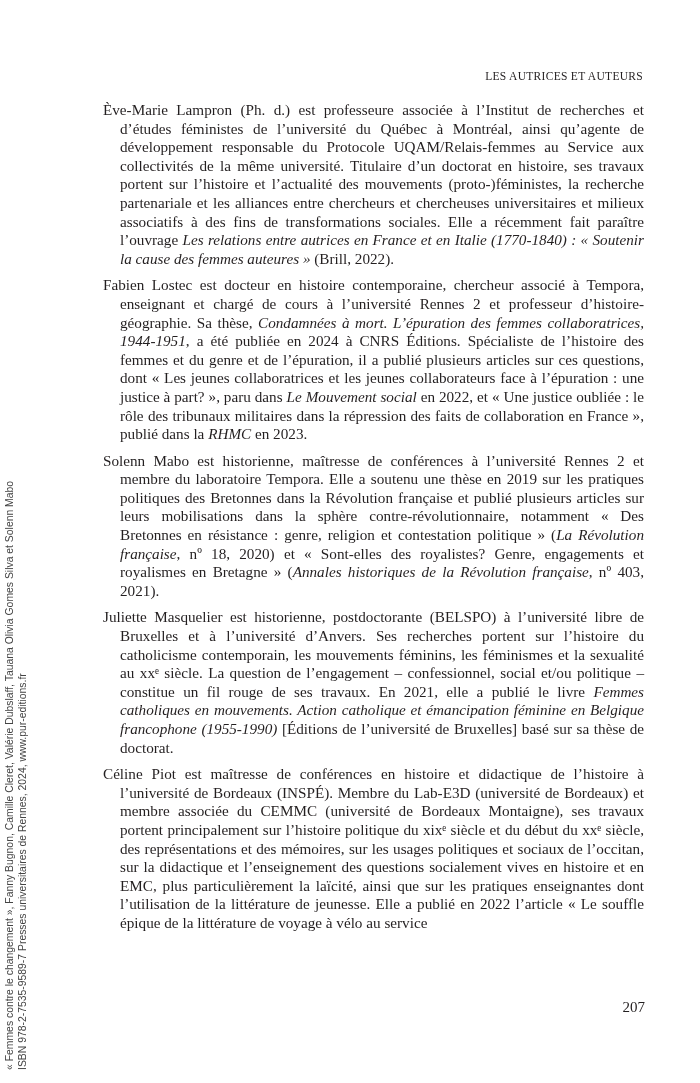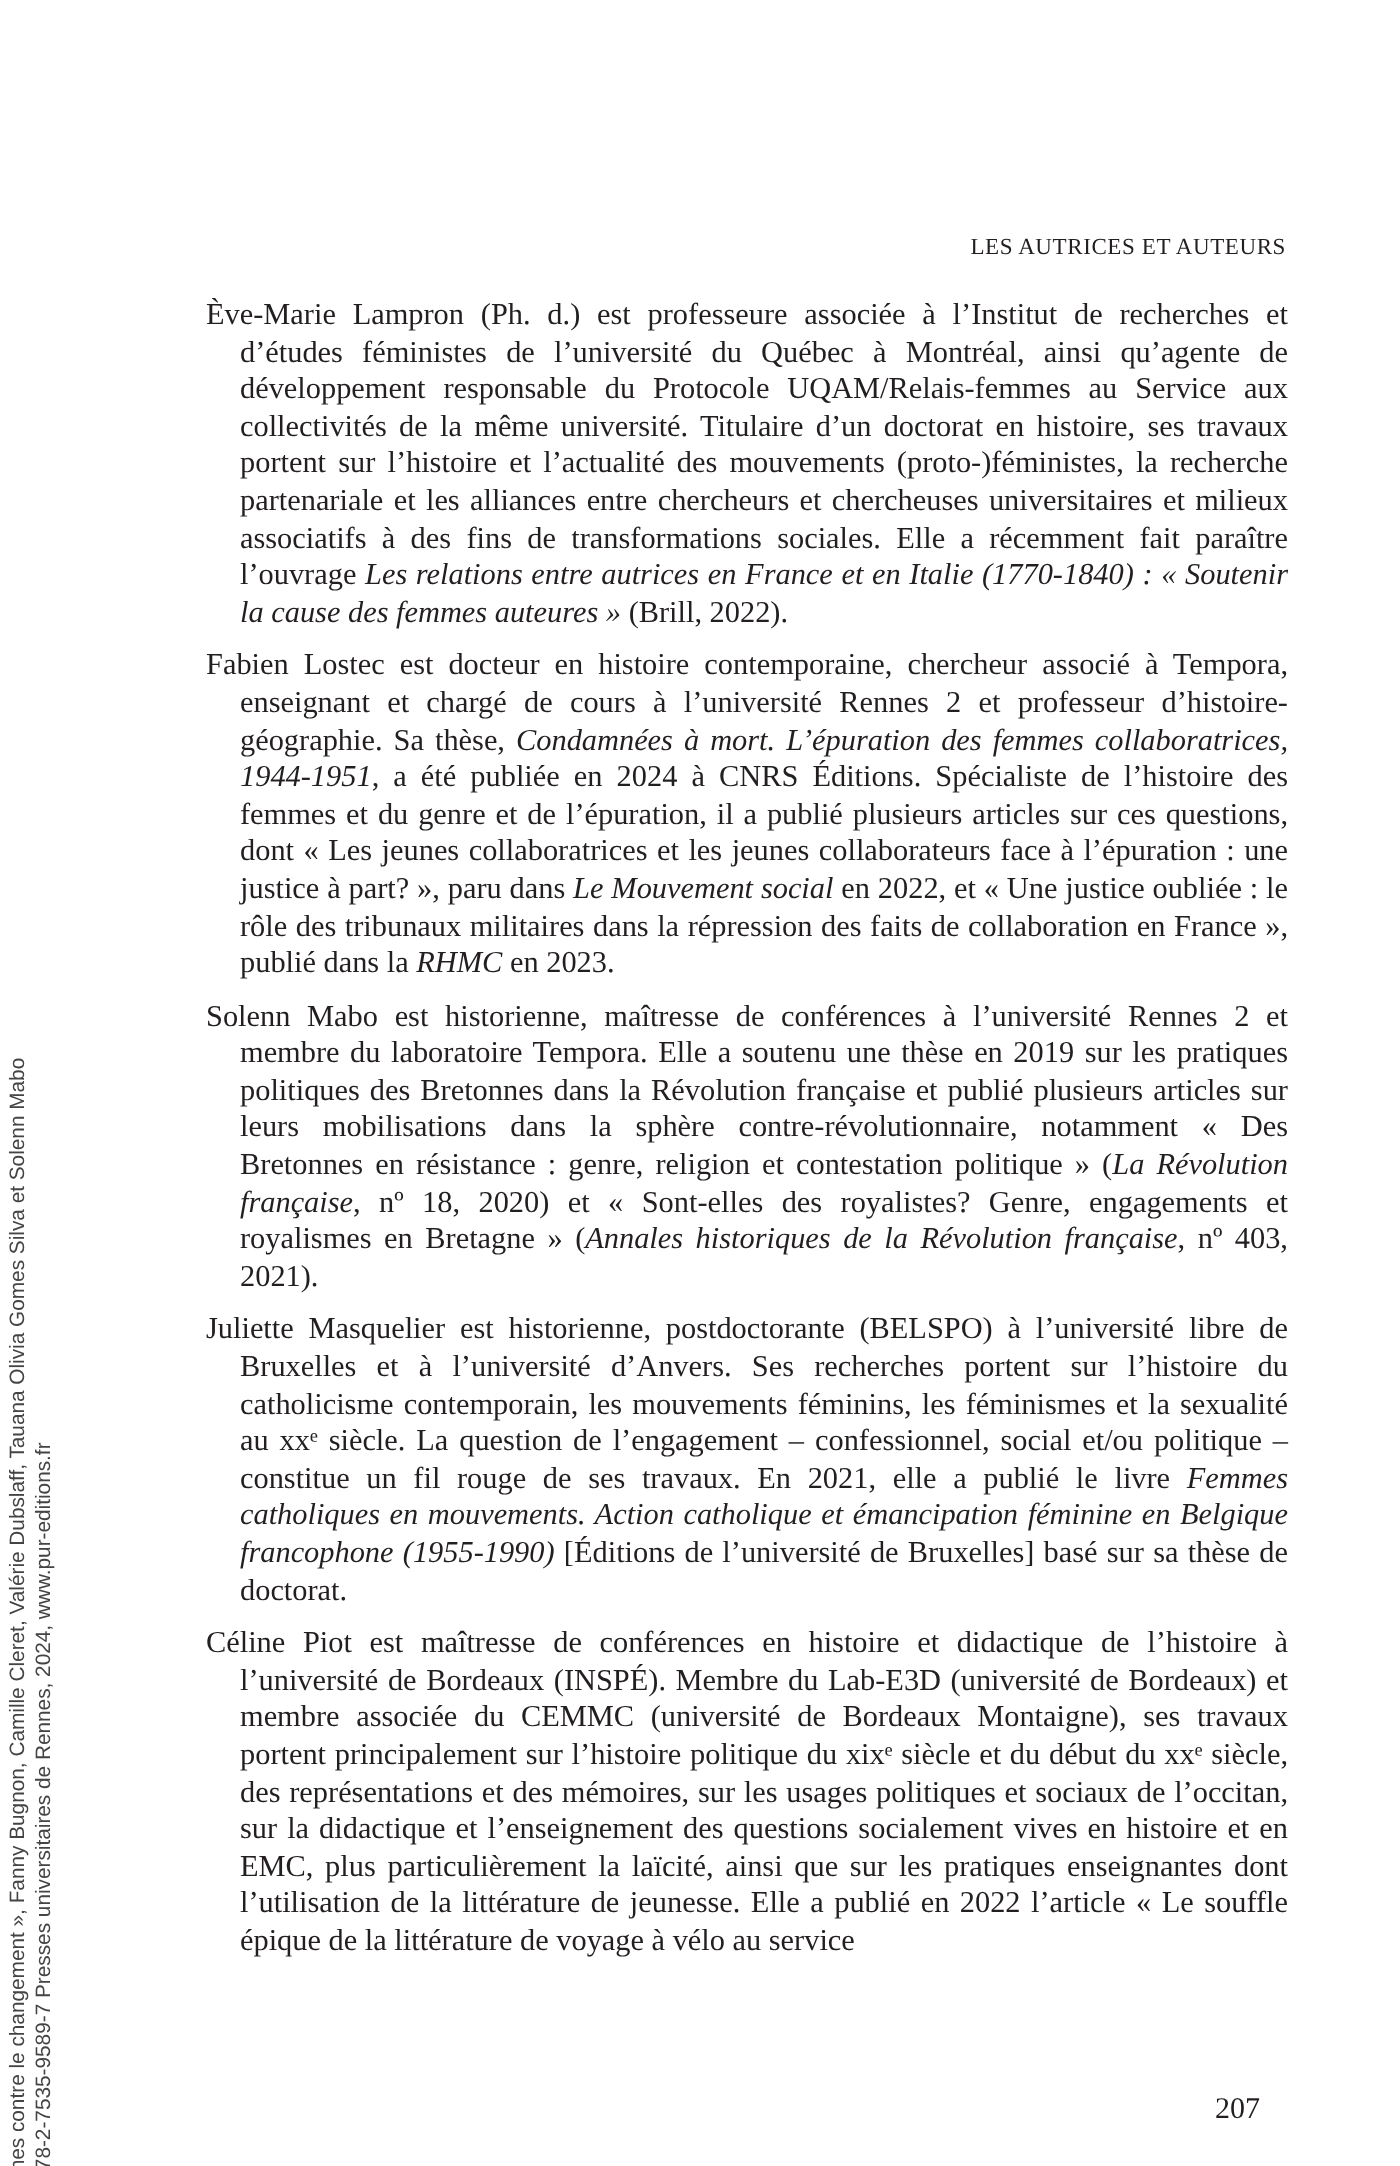--- a/index.html
+++ b/index.html
@@ -1,33 +1,33 @@
 <!DOCTYPE html>
 <html><head>
   <meta charset="utf-8">
   <style>
     html, body { margin: 0; padding: 0; background: #ffffff; }
     body { width: 700px; height: 1083px; position: relative; overflow: hidden; color: #231f20; }
-    .page { position: absolute; left: 0; top: 0; width: 700px; height: 765px; margin-top: 48px; }
+    .page { position: absolute; left: 0; top: 0; width: 700px; height: 765px; }
     .running-head {
       position: absolute; top: 70px; right: 57px;
       font-family: "Liberation Serif", "DejaVu Serif", serif;
       font-size: 11.5px; letter-spacing: 0.3px; color: #231f20;
     }
     .body-text {
       position: absolute; left: 103px; top: 101px; width: 541px;
       font-family: "Liberation Serif", "DejaVu Serif", serif;
       font-size: 15.2px; line-height: 18.6px; text-align: justify;
       hyphens: manual;
     }
     .entry { margin: 0 0 8px 0; padding-left: 17px; text-indent: -17px; }
     .entry.cont { padding-left: 17px; text-indent: 0; margin-bottom: 8px; }
     .entry span.it { font-style: italic; }
     .page-number {
-      position: absolute; top: 999px; right: 70px;
+      position: absolute; top: 999px; right: 55px;
       font-family: "Liberation Serif", "DejaVu Serif", serif;
       font-size: 15px; color: #231f20;
     }
     .side-credit {
       position: absolute; left: 3px; top: 1070px;
       transform-origin: 0 0; transform: rotate(-90deg);
       font-family: "Liberation Sans", "DejaVu Sans", sans-serif;
       font-size: 10.4px; line-height: 13px; color: #444;
       white-space: nowrap;
     }

